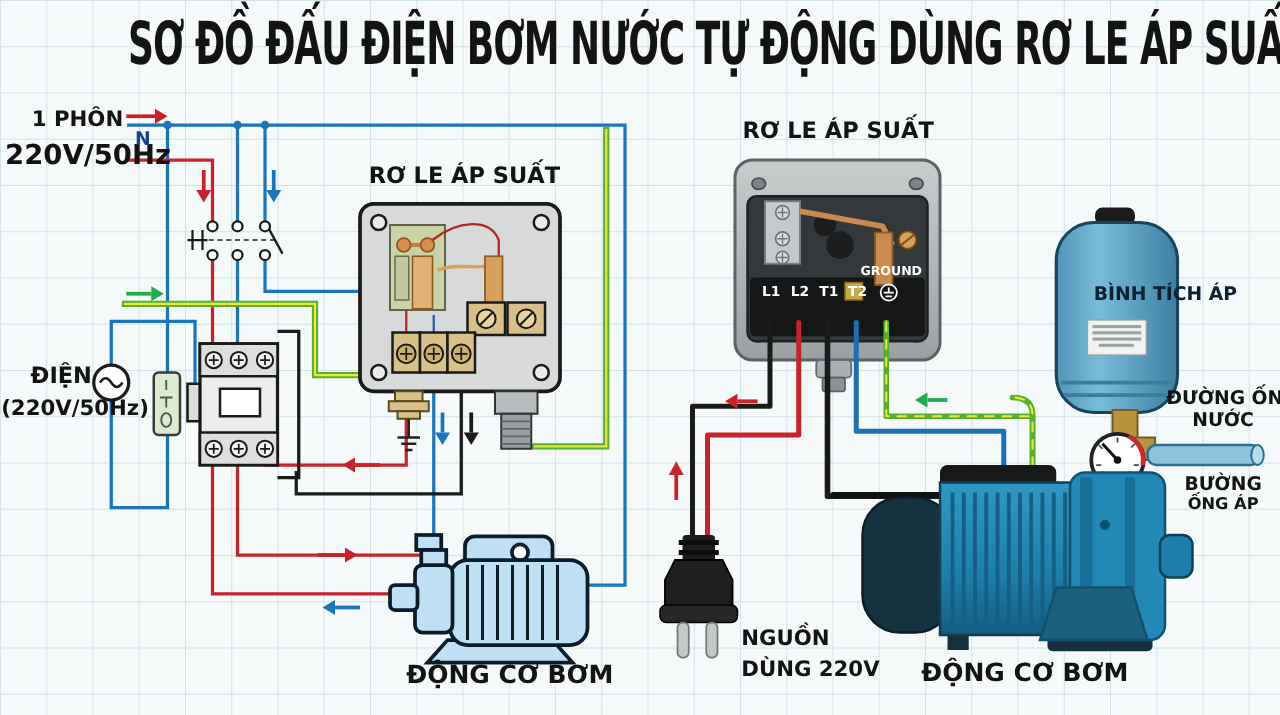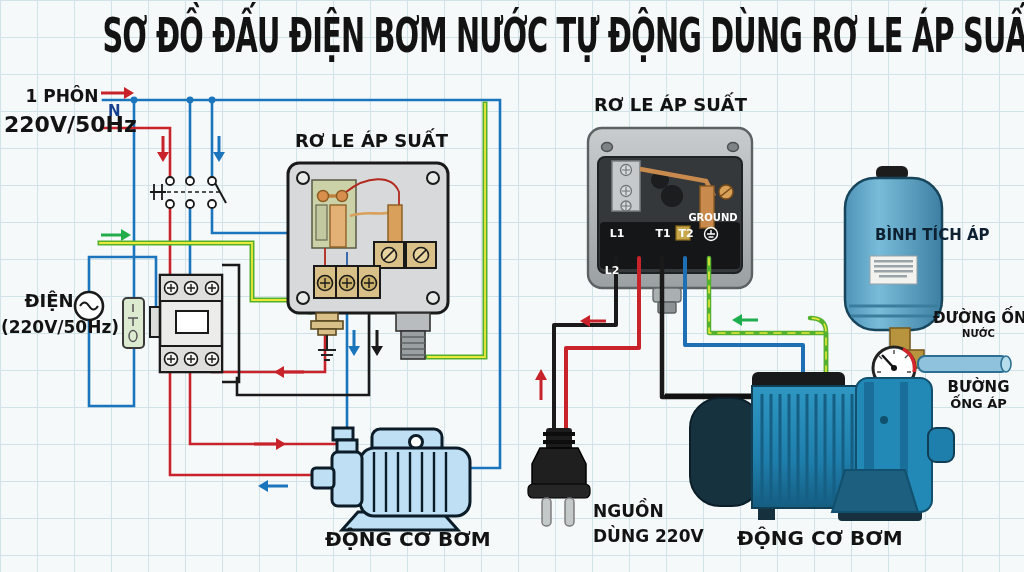--- a/index.html
+++ b/index.html
@@ -20,26 +20,26 @@
   #phase1{left:16px;top:87px;width:92px;font-size:17px;}
   #phase2{left:4px;top:113px;width:110px;font-size:22px;}
   #neutral{left:108px;top:103px;font-size:15px;color:#16418f;}
   #relayL{left:295px;top:131px;width:150px;font-size:18px;}
   #dien{left:20px;top:291px;width:58px;font-size:18px;}
   #dienSub{left:0px;top:318px;width:120px;font-size:17px;}
   #pumpL{left:325px;top:528px;width:155px;font-size:20px;}
   #relayR{left:593px;top:95px;width:155px;font-size:18px;}
   #groundLbl{left:686px;top:212px;width:54px;font-size:10px;color:#fff;}
   .term{position:absolute;z-index:2;top:227px;width:20px;font-size:11px;font-weight:bold;color:#fff;text-align:center;}
-  #t0{left:607px;} #t1{left:602px;margin-top:37px;} #t2{left:653px;} #t3{left:676px;}
+  #t0{left:607px;} #t1{left:630px;} #t2{left:653px;} #t3{left:676px;}
   #nguon1{left:593px;top:502px;font-size:17px;}
   #nguon2{left:593px;top:527px;font-size:17px;}
   #tankLbl{left:843px;top:227px;width:100px;font-size:15px;color:#0d2133;padding-left:32px;}
   #water1{left:933px;top:310px;width:91px;font-size:15px;}
-  #water2{left:933px;top:328px;width:91px;font-size:10px;}
+  #water2{left:933px;top:328px;width:91px;font-size:15px;}
   #pres1{left:933px;top:379px;width:91px;font-size:15px;}
   #pres2{left:933px;top:397px;width:91px;font-size:13px;}
   #pumpR{left:737px;top:527px;width:155px;font-size:20px;}
 </style>
 </head>
 <body>
 
 <svg class="diagram" width="1024" height="572" viewBox="0 0 1024 572">
 
   <g fill="none" stroke-linecap="square">

